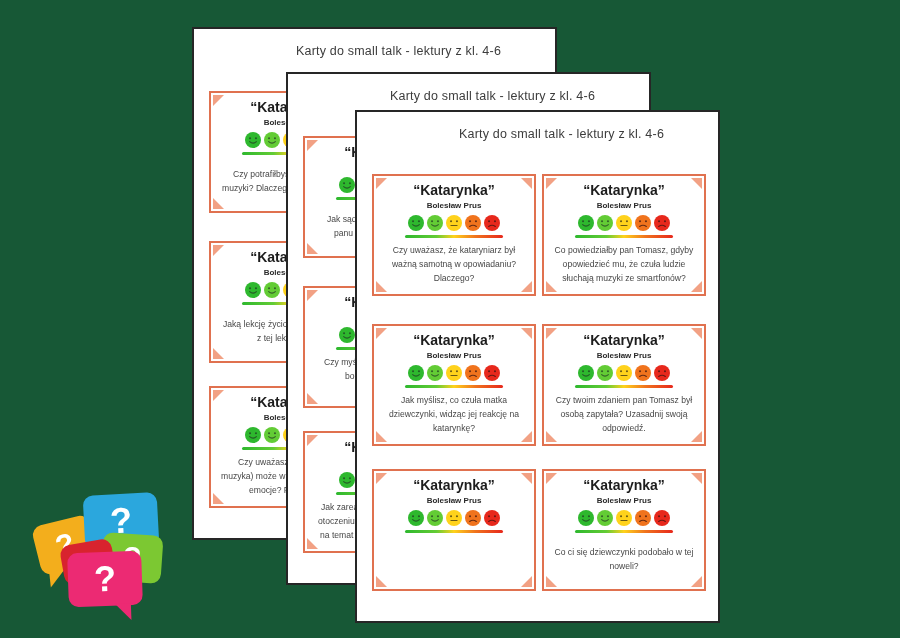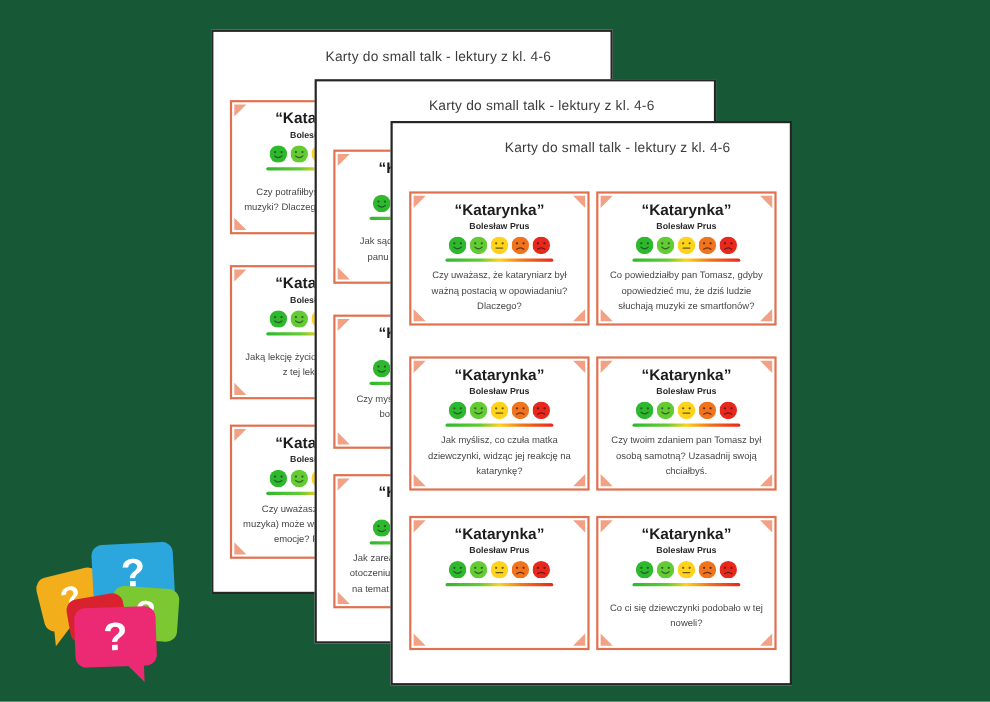--- a/index.html
+++ b/index.html
@@ -300,21 +300,21 @@
     <svg class="mood m4" viewBox="0 0 20 20">
               <use href="#face-frown"></use>
             </svg>
     <svg class="mood m5" viewBox="0 0 20 20">
               <use href="#face-frown"></use>
             </svg>
   </div>
   <div class="grad"></div>
 </div>
       <div class="q">
-        <div class="qt">Czy uważasz, że kataryniarz był ważną postacią w opowiadaniu? Dlaczego?</div>
+        <div class="qt">Czy uważasz, że kataryniarz był ważną samotną w opowiadaniu? Dlaczego?</div>
       </div>
     </div>
 
     <div class="card r1 c2">
       <i class="cns"></i>
       <div class="c-title">“Katarynka”</div>
       <div class="c-author">Bolesław Prus</div>
       <div class="moods-slot">
   <div class="mood-row">
     <svg class="mood m1" viewBox="0 0 20 20">
@@ -329,21 +329,21 @@
     <svg class="mood m4" viewBox="0 0 20 20">
               <use href="#face-frown"></use>
             </svg>
     <svg class="mood m5" viewBox="0 0 20 20">
               <use href="#face-frown"></use>
             </svg>
   </div>
   <div class="grad"></div>
 </div>
       <div class="q">
-        <div class="qt">Co powiedziałby pan Tomasz, gdyby opowiedzieć mu, że dziś ludzie słuchają muzyki ze smartfonów?</div>
+        <div class="qt">Co powiedziałby pan Tomasz, gdyby opowiedzieć mu, że czuła ludzie słuchają muzyki ze smartfonów?</div>
       </div>
     </div>
 
     <div class="card r2 c1">
       <i class="cns"></i>
       <div class="c-title">“Katarynka”</div>
       <div class="c-author">Bolesław Prus</div>
       <div class="moods-slot">
   <div class="mood-row">
     <svg class="mood m1" viewBox="0 0 20 20">
@@ -387,21 +387,21 @@
     <svg class="mood m4" viewBox="0 0 20 20">
               <use href="#face-frown"></use>
             </svg>
     <svg class="mood m5" viewBox="0 0 20 20">
               <use href="#face-frown"></use>
             </svg>
   </div>
   <div class="grad"></div>
 </div>
       <div class="q">
-        <div class="qt">Czy twoim zdaniem pan Tomasz był osobą samotną? Uzasadnij swoją chciałbyś.</div>
+        <div class="qt">Czy twoim zdaniem pan Tomasz był osobą zapytała? Uzasadnij swoją odpowiedź.</div>
       </div>
     </div>
 
     <div class="card r3 c1">
       <i class="cns"></i>
       <div class="c-title">“Katarynka”</div>
       <div class="c-author">Bolesław Prus</div>
       <div class="moods-slot">
   <div class="mood-row">
     <svg class="mood m1" viewBox="0 0 20 20">

